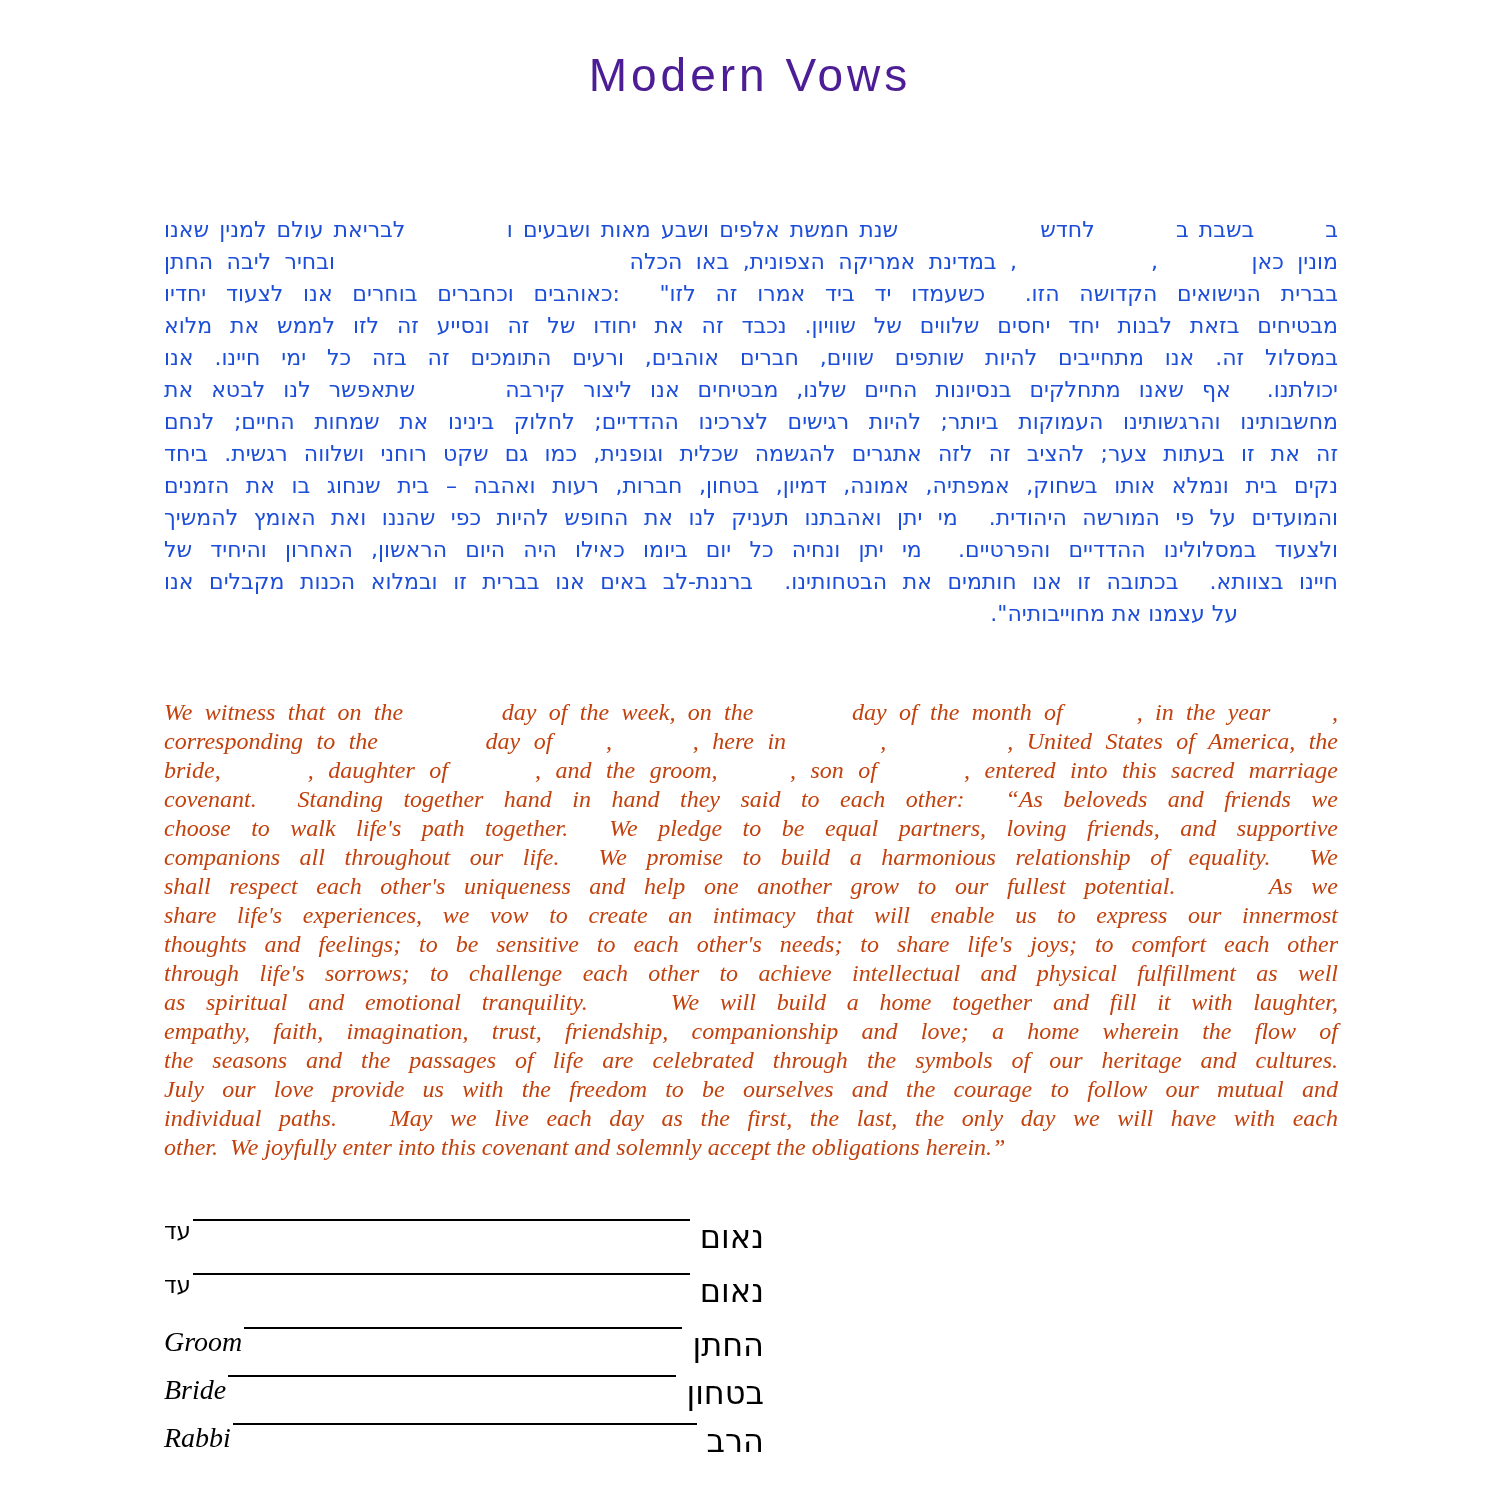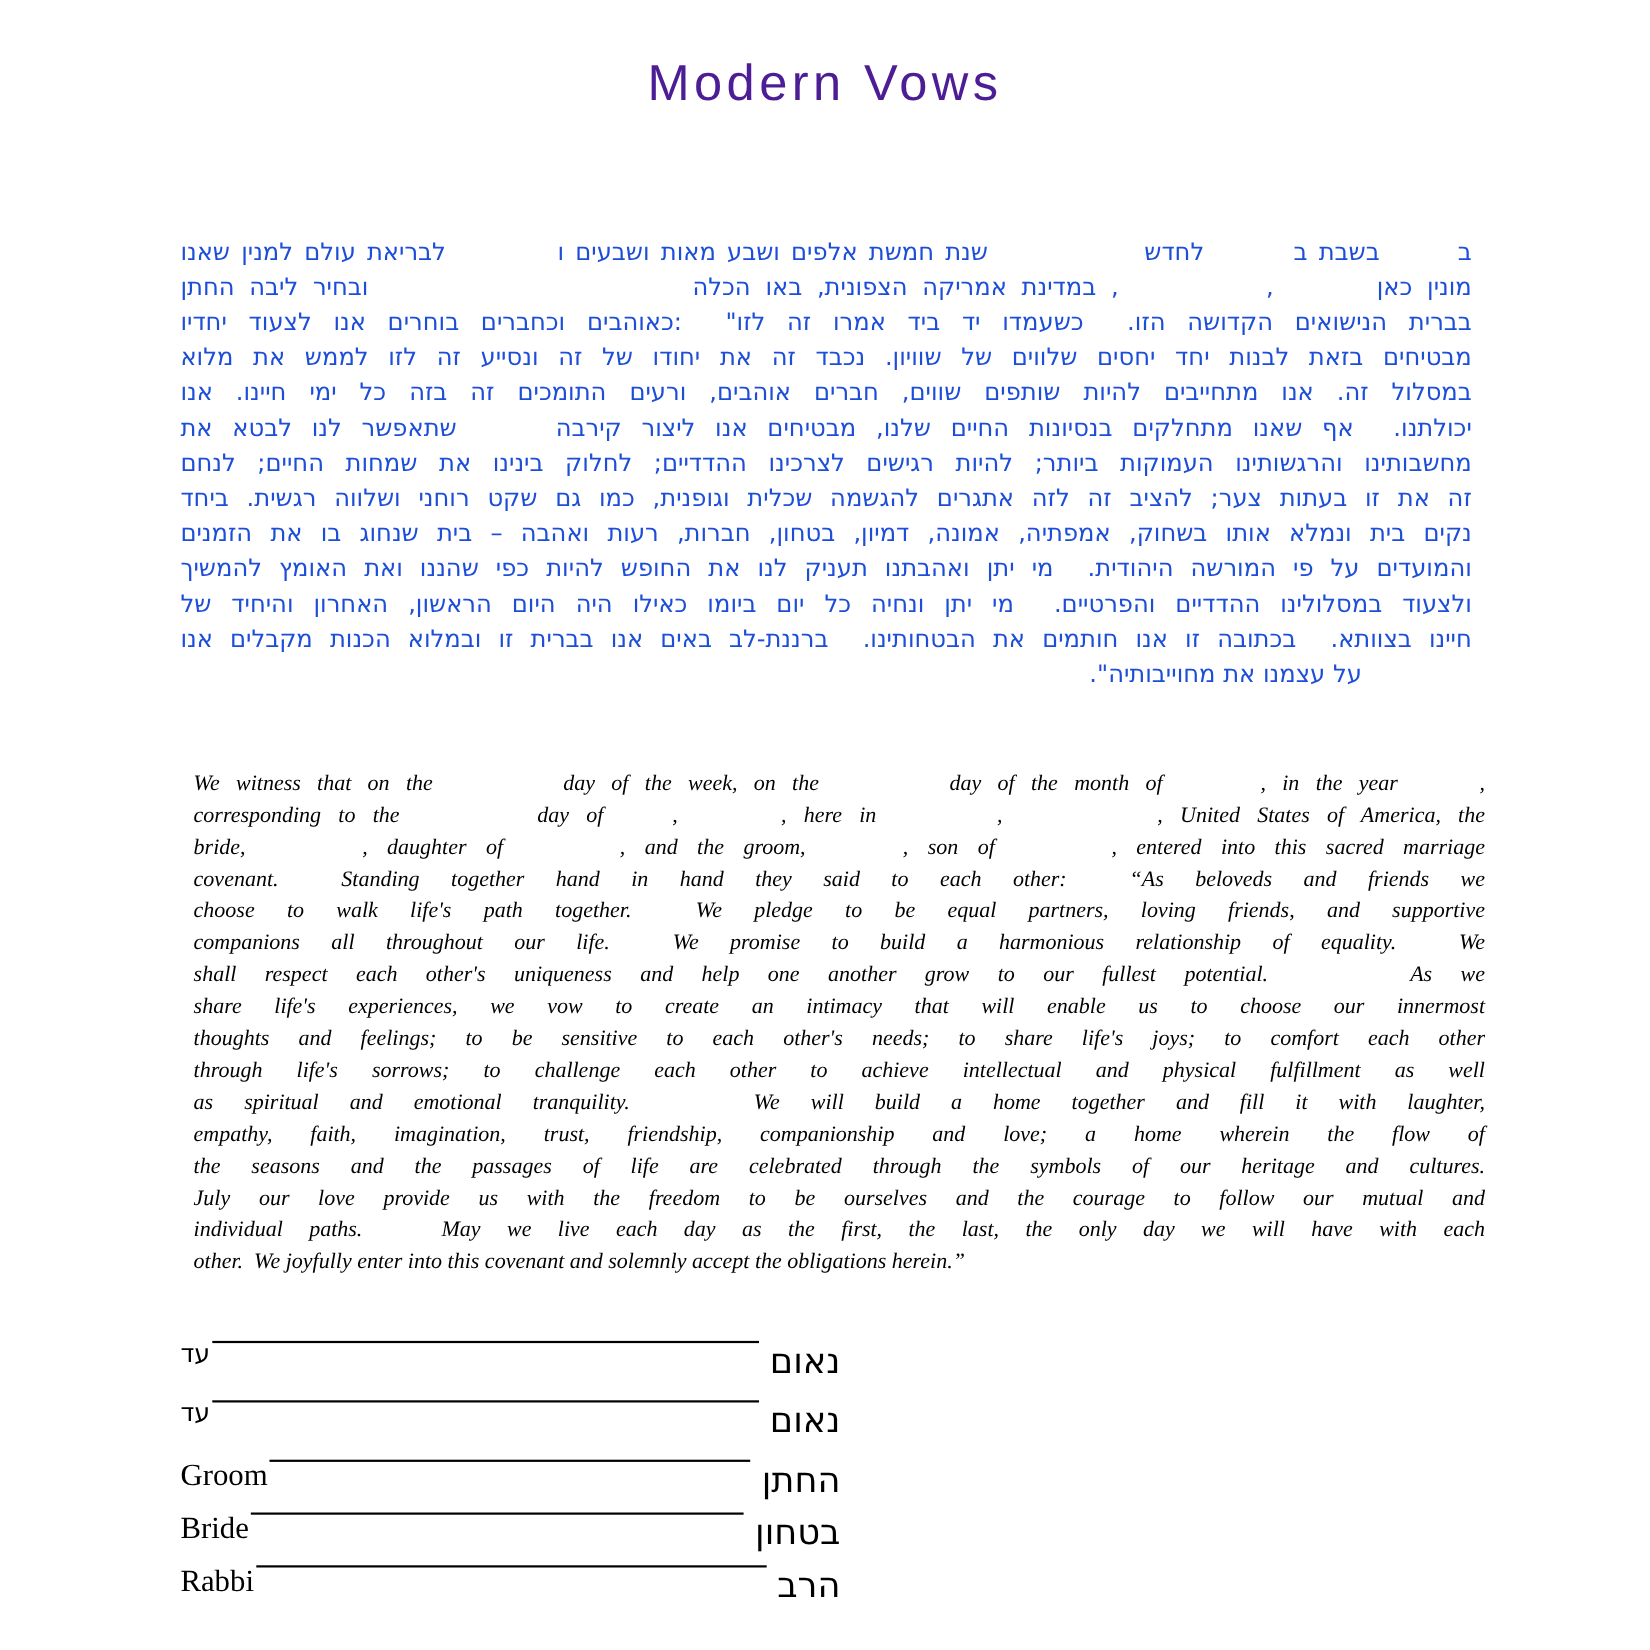--- a/index.html
+++ b/index.html
@@ -45,23 +45,22 @@
     padding-left: 0;
     padding-right: 100px;
   }
   .english-block {
     position: absolute;
     top: 698px;
     left: 164px;
     width: 1174px;
     font-family: "Liberation Serif", serif;
     font-style: italic;
-    font-size: 20px;
-    color: #000000;
-    margin-left: 12px;
+    font-size: 24px;
+    color: #c2410c;
   }
   .english-block .line {
     line-height: 29px;
     text-align: justify;
     text-align-last: justify;
   }
   .english-block .line.last {
     text-align-last: left;
   }
   .signatures {
@@ -77,20 +76,21 @@
     margin-bottom: 14px;
   }
   .sig-row.hebrew { margin-bottom: 20px; }
   .sig-left {
     font-family: "DejaVu Sans", sans-serif;
     font-size: 23px;
     white-space: nowrap;
   }
   .sig-row.latin .sig-left {
     font-family: "Liberation Serif", serif;
+    font-style: italic;
     font-size: 28px;
   }
   .sig-line {
     flex: 1;
     border-bottom: 2px solid #000000;
     margin: 0 10px 5px 2px;
     height: 1px;
   }
   .sig-right {
     font-family: "DejaVu Sans", sans-serif;
@@ -124,21 +124,21 @@
 
   <div class="english-block">
 
   <div class="line">We witness that on the&nbsp;&nbsp;&nbsp;&nbsp;&nbsp;&nbsp;&nbsp;&nbsp;day of the week, on the&nbsp;&nbsp;&nbsp;&nbsp;&nbsp;&nbsp;&nbsp;&nbsp;day of the month of&nbsp;&nbsp;&nbsp;&nbsp;&nbsp;&nbsp;, in the year&nbsp;&nbsp;&nbsp;&nbsp;&nbsp;,</div>
       <div class="line">corresponding to the&nbsp;&nbsp;&nbsp;&nbsp;&nbsp;&nbsp;&nbsp;&nbsp;day of&nbsp;&nbsp;&nbsp;&nbsp;,&nbsp;&nbsp;&nbsp;&nbsp;&nbsp;&nbsp;, here in&nbsp;&nbsp;&nbsp;&nbsp;&nbsp;&nbsp;&nbsp;,&nbsp;&nbsp;&nbsp;&nbsp;&nbsp;&nbsp;&nbsp;&nbsp;&nbsp;, United States of America, the</div>
       <div class="line">bride,&nbsp;&nbsp;&nbsp;&nbsp;&nbsp;&nbsp;, daughter of&nbsp;&nbsp;&nbsp;&nbsp;&nbsp;&nbsp;, and the groom,&nbsp;&nbsp;&nbsp;&nbsp;&nbsp;, son of&nbsp;&nbsp;&nbsp;&nbsp;&nbsp;&nbsp;, entered into this sacred marriage</div>
       <div class="line">covenant.&nbsp; Standing together hand in hand they said to each other:&nbsp; “As beloveds and friends we</div>
       <div class="line">choose to walk life's path together.&nbsp; We pledge to be equal partners, loving friends, and supportive</div>
       <div class="line">companions all throughout our life.&nbsp; We promise to build a harmonious relationship of equality.&nbsp; We</div>
       <div class="line">shall respect each other's uniqueness and help one another grow to our fullest potential.&nbsp;&nbsp;&nbsp;&nbsp;&nbsp;As we</div>
-      <div class="line">share life's experiences, we vow to create an intimacy that will enable us to choose our innermost</div>
+      <div class="line">share life's experiences, we vow to create an intimacy that will enable us to express our innermost</div>
       <div class="line">thoughts and feelings; to be sensitive to each other's needs; to share life's joys; to comfort each other</div>
       <div class="line">through life's sorrows; to challenge each other to achieve intellectual and physical fulfillment as well</div>
       <div class="line">as spiritual and emotional tranquility.&nbsp;&nbsp;&nbsp;&nbsp;We will build a home together and fill it with laughter,</div>
       <div class="line">empathy, faith, imagination, trust, friendship, companionship and love; a home wherein the flow of</div>
       <div class="line">the seasons and the passages of life are celebrated through the symbols of our heritage and cultures.</div>
       <div class="line">July our love provide us with the freedom to be ourselves and the courage to follow our mutual and</div>
       <div class="line">individual paths.&nbsp;&nbsp;&nbsp;May we live each day as the first, the last, the only day we will have with each</div>
       <div class="line last">other.&nbsp; We joyfully enter into this covenant and solemnly accept the obligations herein.”</div>
     </div>
 

